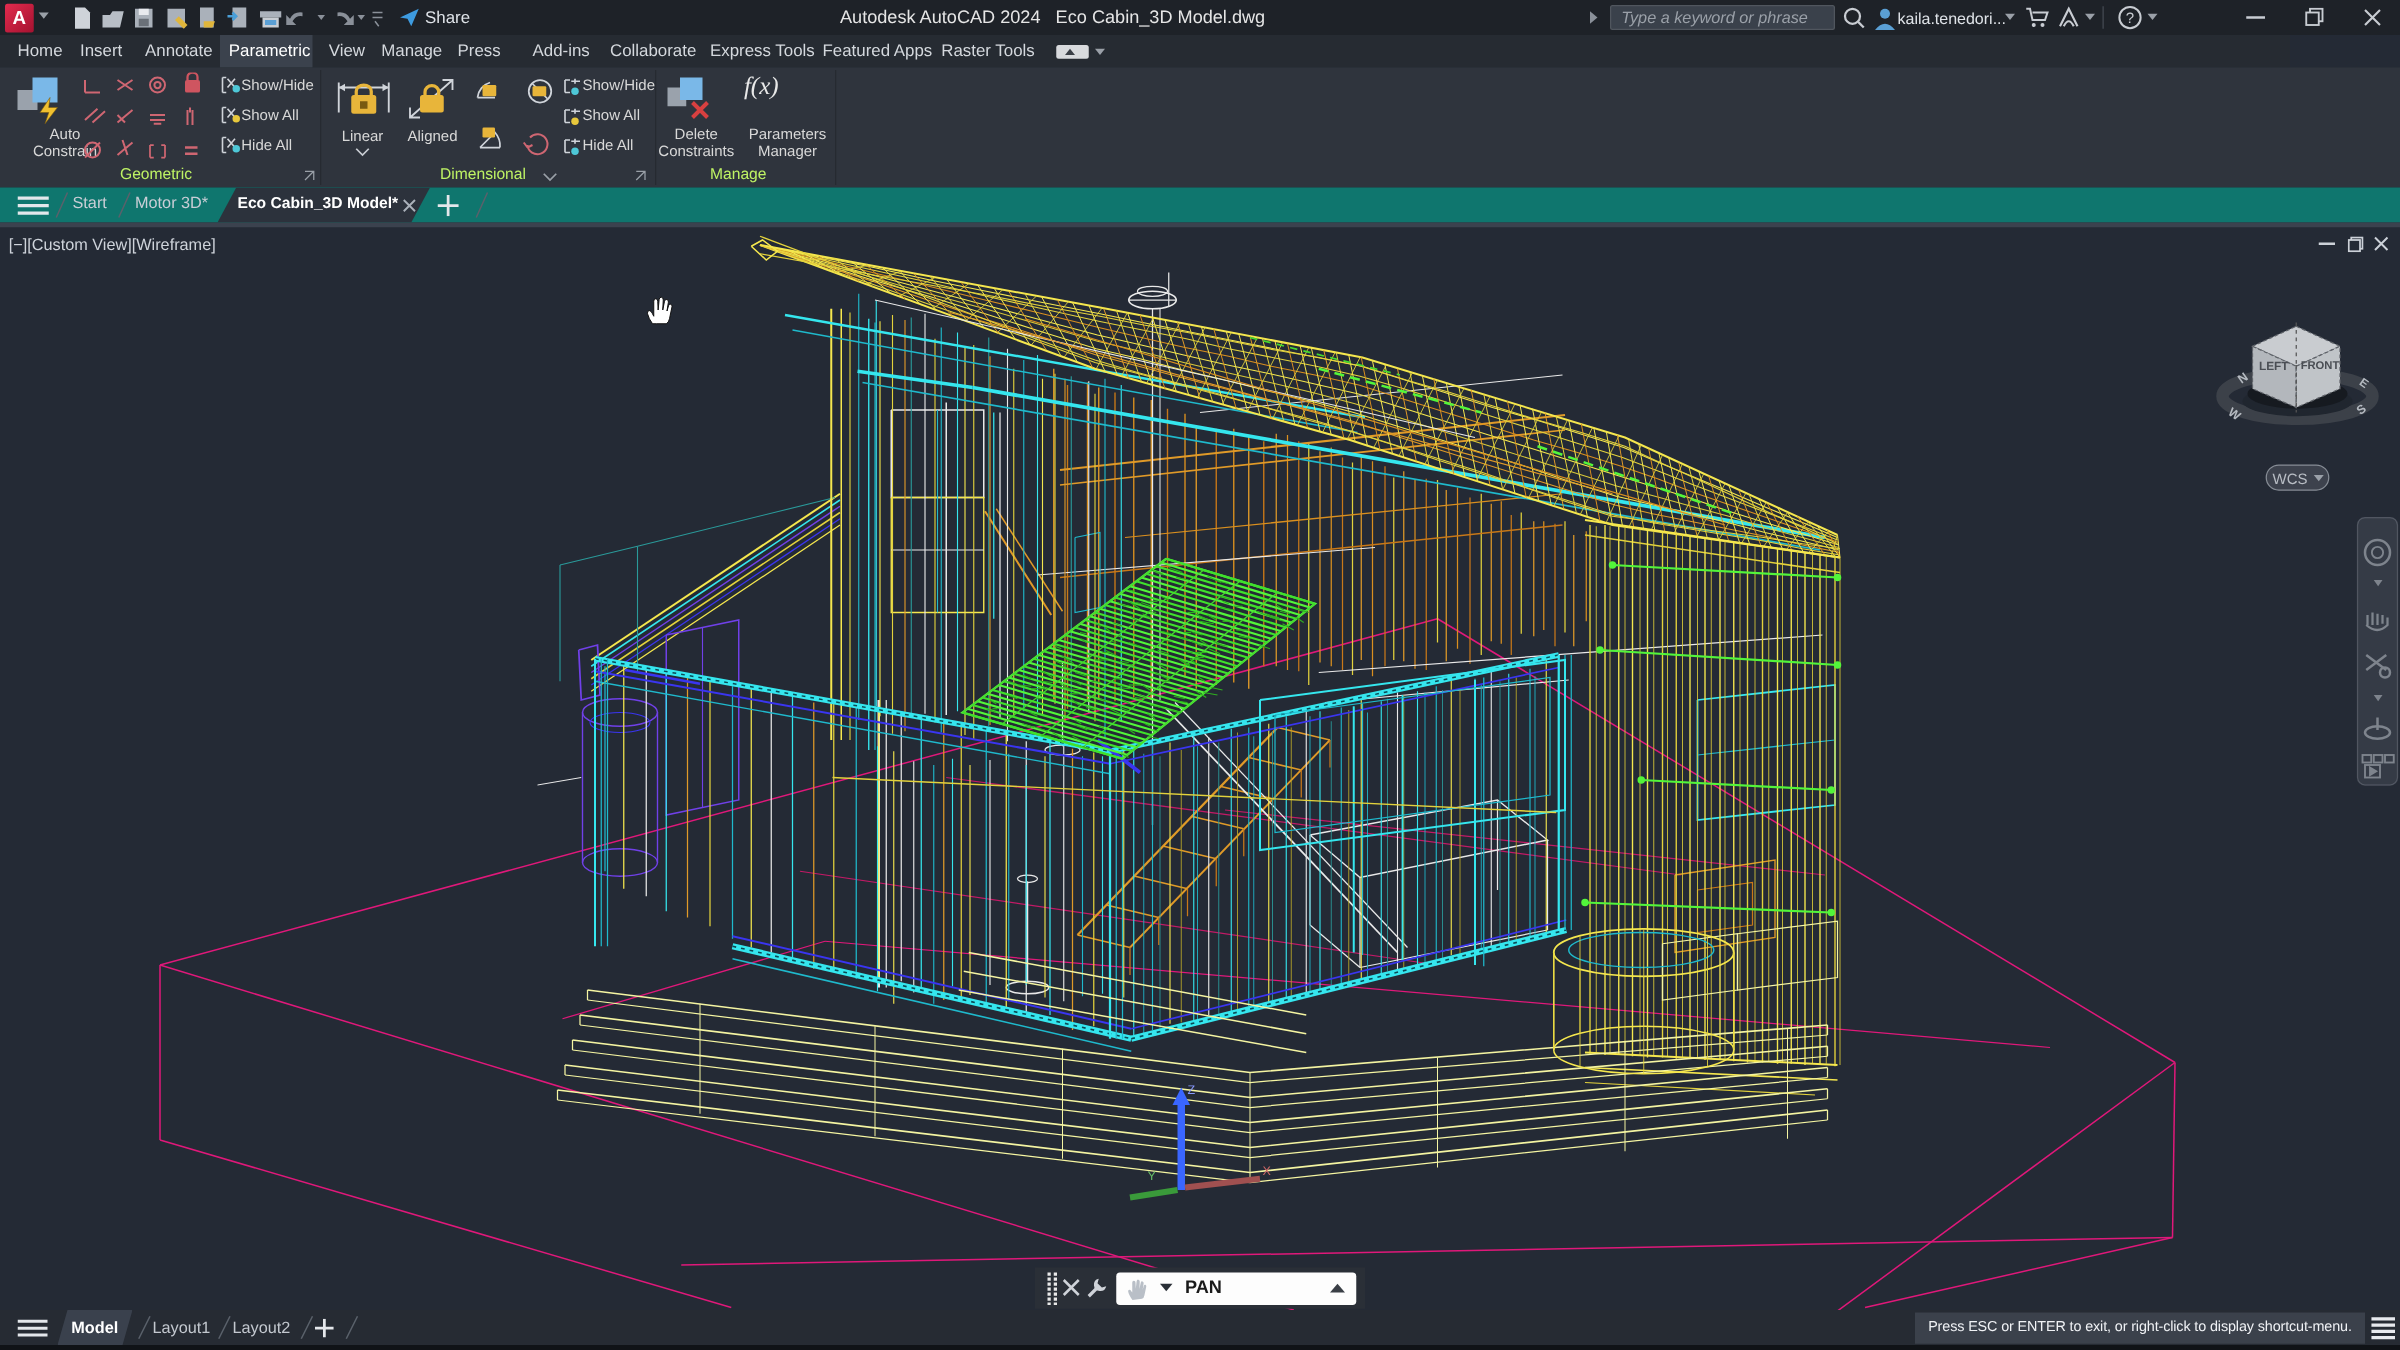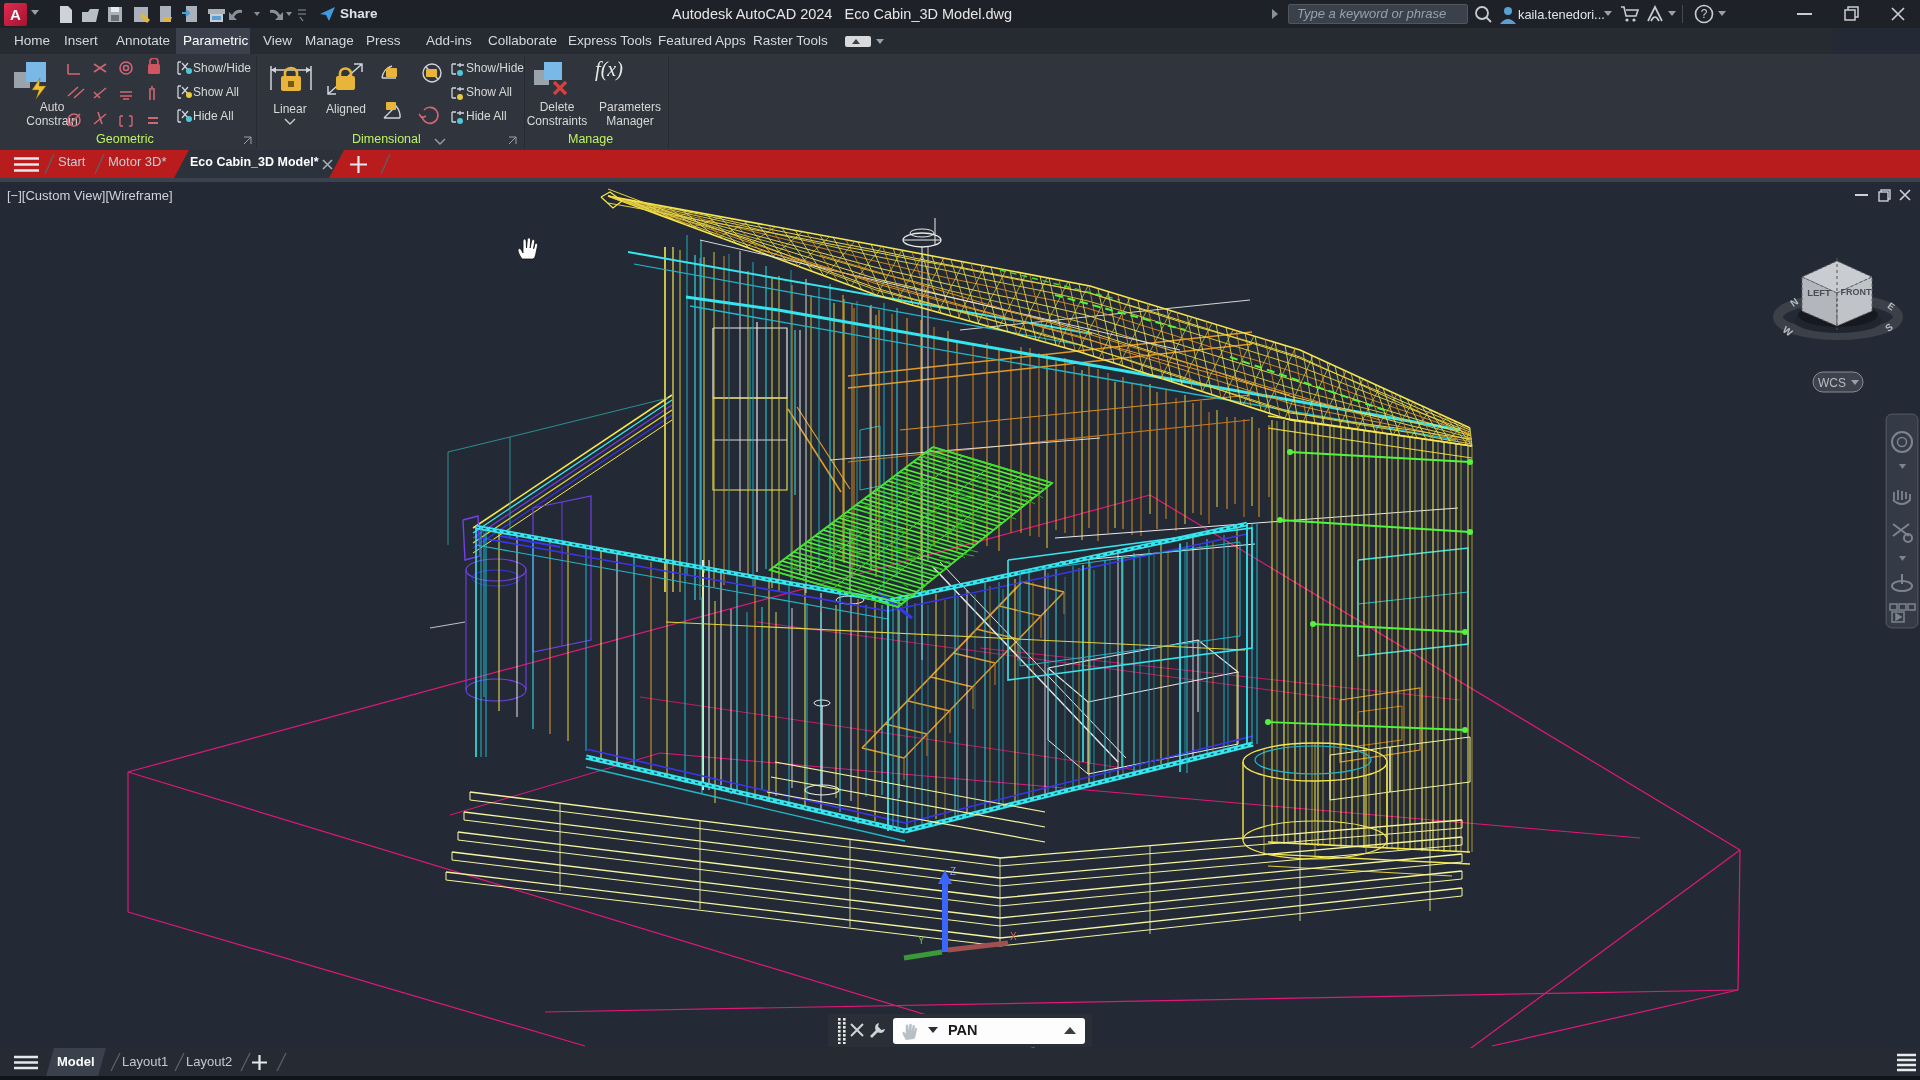--- a/index.html
+++ b/index.html
@@ -1,19 +1,19 @@
 <!DOCTYPE html>
 <html><head><meta charset="utf-8"><style>
 * { margin:0; padding:0; box-sizing:border-box; }
 html,body { width:1920px; height:1080px; overflow:hidden; background:#242a35; font-family:"Liberation Sans",sans-serif; }
 .abs { position:absolute; }
 #titlebar { position:absolute; left:0; top:0; width:1920px; height:28px; background:#1e2228; }
 #menurow { position:absolute; left:0; top:28px; width:1832px; height:26px; background:#262b32; }
 #ribbon { position:absolute; left:0; top:54px; width:1920px; height:96px; background:#2f343d; }
-#doctabs { position:absolute; left:0; top:150px; width:1920px; height:28px; background:#b91c1c;text-decoration:underline; }
+#doctabs { position:absolute; left:0; top:150px; width:1920px; height:28px; background:#0f766e;text-decoration:underline; }
 #accent { position:absolute; left:0; top:178px; width:1920px; height:4px; background:#3b424e; }
 #viewport { position:absolute; left:0; top:182px; width:1920px; height:866px; background:#242a35; }
 #statusbar { position:absolute; left:0; top:1048px; width:1920px; height:28px; background:#262b33; }
 #bottomstrip { position:absolute; left:0; top:1076px; width:1920px; height:4px; background:#101317; }
 .mi { position:absolute; top:0; height:26px; line-height:26px; color:#d4d8dd; font-size:13.5px; }
 .ri { color:#d8d8d8; font-size:12px; text-align:center; line-height:14px; }
 .rt { position:absolute; color:#d8d8d8; font-size:12px; }
 .lbl { position:absolute; top:78px; color:#bef264; font-size:12.5px; }
 .sep { position:absolute; top:2px; width:1px; height:92px; background:#262a31; }
 </style></head>
@@ -39,21 +39,21 @@
       <rect x="154" y="12" width="9" height="4" fill="#5a9fd4"></rect>
    <path d="M196,6 q-7,-1 -10,5 l-3,-3 l0,8 l8,0 l-3,-3 q3,-5 8,-4 Z" fill="#8a9099" transform="translate(-12,0)"></path>
    <path d="M196,8 l6,0 l-3,4 Z" fill="#8a9099"></path>
    <path d="M212,6 q7,-1 10,5 l3,-3 l0,8 l-8,0 l3,-3 q-3,-5 -8,-4 Z" fill="#8a9099"></path>
    <path d="M228,8 l6,0 l-3,4 Z" fill="#8a9099"></path>
    <path d="M240,6 h8 m-8,4 h8 m-6,3 l3,4" stroke="#8a9099" stroke-width="1.2" fill="none"></path>
  </svg>
  <svg class="abs" style="left:318px;top:5px" width="20" height="18">
       <path d="M2,9 L17,2 L11,16 L8,10 Z" fill="#3d9be0"></path>
     </svg>
- <div class="abs" style="left:340px;top:6px;color:#dfe3e8;font-size:13.5px;font-weight:bold;">Share</div>
+ <div class="abs" style="left:340px;top:6px;color:#dfe3e8;font-size:13.5px;">Share</div>
  <div class="abs" style="left:672px;top:6px;color:#e6e6e6;font-size:14.5px;">Autodesk AutoCAD 2024&nbsp;&nbsp;&nbsp;Eco Cabin_3D Model.dwg</div>
  <div class="abs" style="left:1272px;top:9px;width:0;height:0;border-top:5px solid transparent;border-bottom:5px solid transparent;border-left:6px solid #8a9099;"></div>
  <div class="abs" style="left:1288px;top:4px;width:180px;height:20px;background:#3a414b;border:1px solid #50565e;border-radius:2px;color:#9aa0a8;font-style:italic;font-size:13px;line-height:18px;padding-left:8px;">Type a keyword or phrase</div>
  <svg class="abs" style="left:1474px;top:5px" width="18" height="18">
       <circle cx="8" cy="8" r="6" fill="none" stroke="#c8ccd2" stroke-width="1.8"></circle>
       <path d="M12.5,12.5 L17,17" stroke="#c8ccd2" stroke-width="1.8"></path>
     </svg>
  <svg class="abs" style="left:1498px;top:4px" width="20" height="20">
       <circle cx="10" cy="7" r="4" fill="#5a9fd4"></circle>
       <path d="M2,20 q8,-10 16,0 Z" fill="#5a9fd4"></path>
@@ -1082,19 +1082,20 @@
  <div class="abs" style="left:186px;top:6px;color:#c3c8cf;font-size:13px;">Layout2</div>
  <svg class="abs" style="left:238px;top:4px" width="14" height="20">
       <path d="M12,1 L3,19" stroke="#5a616b" stroke-width="1.2"></path>
     </svg>
  <svg class="abs" style="left:252px;top:7px" width="15" height="15">
       <path d="M7.5,0 V15 M0,7.5 H15" stroke="#e4e7eb" stroke-width="2.2"></path>
     </svg>
  <svg class="abs" style="left:274px;top:4px" width="14" height="20">
       <path d="M12,1 L3,19" stroke="#5a616b" stroke-width="1.2"></path>
     </svg>
+ <div class="abs" style="left:1532px;top:2px;width:360px;height:25px;background:#3b414b;color:#f0f2f5;font-size:11.5px;line-height:25px;text-align:center;letter-spacing:-0.1px;">Press ESC or ENTER to exit, or right-click to display shortcut-menu.</div>
  <svg class="abs" style="left:1897px;top:5px" width="20" height="19">
       <g stroke="#e8eaee" stroke-width="2.6">
         <path d="M0,2 h19 M0,7 h19 M0,12 h19 M0,17 h19"></path>
       </g>
     </svg>
 </div>
 <div id="bottomstrip"></div>
 
 </body></html>

